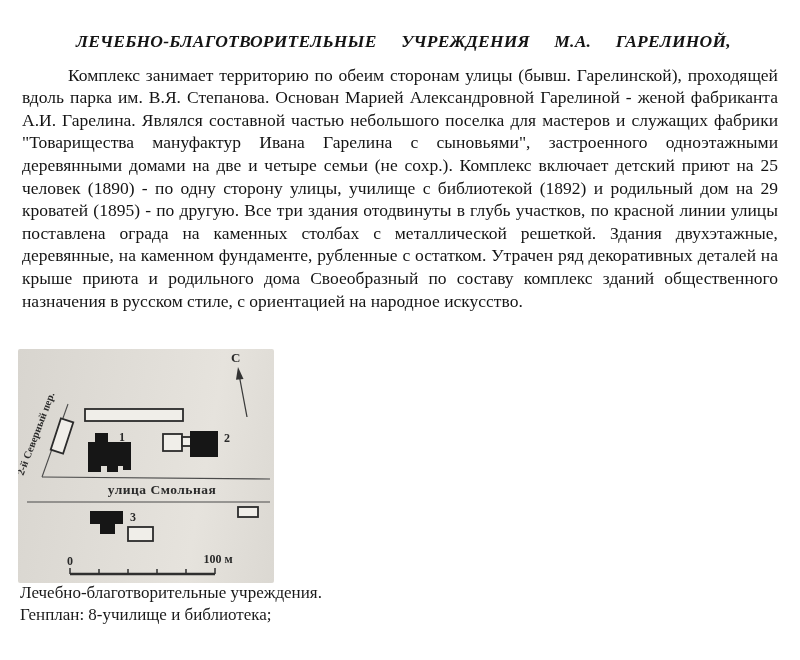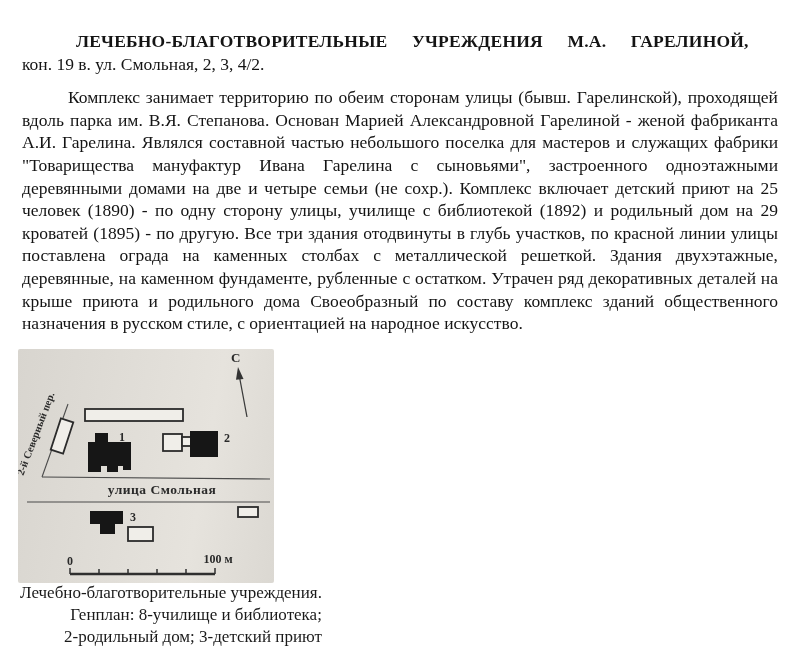--- a/index.html
+++ b/index.html
@@ -15,21 +15,21 @@
     position:absolute;left:22px;top:30px;width:756px;
   }
   .para{
     margin:0;
     text-align:justify;
     font-size:17.5px;
     line-height:22.6px;
     color:#141414;
   }
   .heading-para{text-indent:54px;}
-  .heading-para strong{word-spacing:20px;letter-spacing:.2px;}
+  .heading-para strong{word-spacing:20px;letter-spacing:.2px;font-style:italic;}
   .body-para{text-indent:46px;margin-top:11px;}
   .map{
     position:absolute;left:18px;top:349px;width:256px;height:234px;
     background:linear-gradient(100deg,#d8d5cf 0%,#dfdcd6 35%,#e6e3dd 70%,#dbd8d2 100%);
     border-radius:2px;
   }
   .map svg{display:block;}
   .map text{
     font-family:"Liberation Serif","DejaVu Serif",serif;
     fill:#2a2a2a;
@@ -39,30 +39,30 @@
   .lbl-med{font-size:12px;}
   .lbl-street{font-size:13.5px;letter-spacing:.5px;}
   .lbl-small{font-size:10.5px;}
   .solid{fill:#161616;stroke:none;}
   .outl{fill:#f0eee9;stroke:#2b2b2b;stroke-width:1.8;}
   .thin{stroke:#4a4a4a;stroke-width:1.1;fill:none;}
   .arrowline{stroke:#3a3a3a;stroke-width:1.3;fill:none;}
   .scalebar line{stroke:#2f2f2f;}
   .caption{
     position:absolute;left:20px;top:582px;
-    font-size:17px;line-height:22px;color:#1a1a1a;text-align:right;
+    font-size:17px;line-height:22px;color:#1a1a1a;
   }
 </style>
 </head>
 <body>
 
 <div class="page">
 
   <div class="article">
-    <p class="para heading-para"><strong>ЛЕЧЕБНО-БЛАГОТВОРИТЕЛЬНЫЕ УЧРЕЖДЕНИЯ М.А. ГАРЕЛИНОЙ,</strong><br><span>кон. 19 в. ул. Смольная, 2, 3, 4/2.</span></p>
+    <p class="para heading-para"><strong>ЛЕЧЕБНО-БЛАГОТВОРИТЕЛЬНЫЕ УЧРЕЖДЕНИЯ М.А. ГАРЕЛИНОЙ,</strong><br></p>
     <p class="para body-para">Комплекс занимает территорию по обеим сторонам улицы (бывш. Гарелинской), проходящей вдоль парка им. В.Я. Степанова. Основан Марией Александровной Гарелиной - женой фабриканта А.И. Гарелина. Являлся составной частью небольшого поселка для мастеров и служащих фабрики "Товарищества мануфактур Ивана Гарелина с сыновьями", застроенного одноэтажными деревянными домами на две и четыре семьи (не сохр.). Комплекс включает детский приют на 25 человек (1890) - по одну сторону улицы, училище с библиотекой (1892) и родильный дом на 29 кроватей (1895) - по другую. Все три здания отодвинуты в глубь участков, по красной линии улицы поставлена ограда на каменных столбах с металлической решеткой. Здания двухэтажные, деревянные, на каменном фундаменте, рубленные с остатком. Утрачен ряд декоративных деталей на крыше приюта и родильного дома Своеобразный по составу комплекс зданий общественного назначения в русском стиле, с ориентацией на народное искусство.</p>
   </div>
 
   <div class="map">
     <svg width="256" height="234" viewBox="0 0 256 234">
 
       <text class="lbl-big" x="213" y="13">С</text>
       <line class="arrowline" x1="229" y1="68" x2="221.5" y2="28"></line>
       <polygon points="220,18 225.5,30 218,30.8" fill="#333"></polygon>
 
@@ -99,16 +99,15 @@
         <line x1="139" y1="220" x2="139" y2="225" stroke-width="1.5"></line>
         <line x1="168" y1="220" x2="168" y2="225" stroke-width="1.5"></line>
         <line x1="197" y1="219" x2="197" y2="225" stroke-width="1.5"></line>
       </g>
     </svg>
   </div>
 
   <div class="caption">
     <div>Лечебно-благотворительные учреждения.</div>
     <div>Генплан: 8-училище и библиотека;</div>
-    <div>2-родильный дом; 3-детский приют</div>
   </div>
 
 </div>
 
 </body></html>

